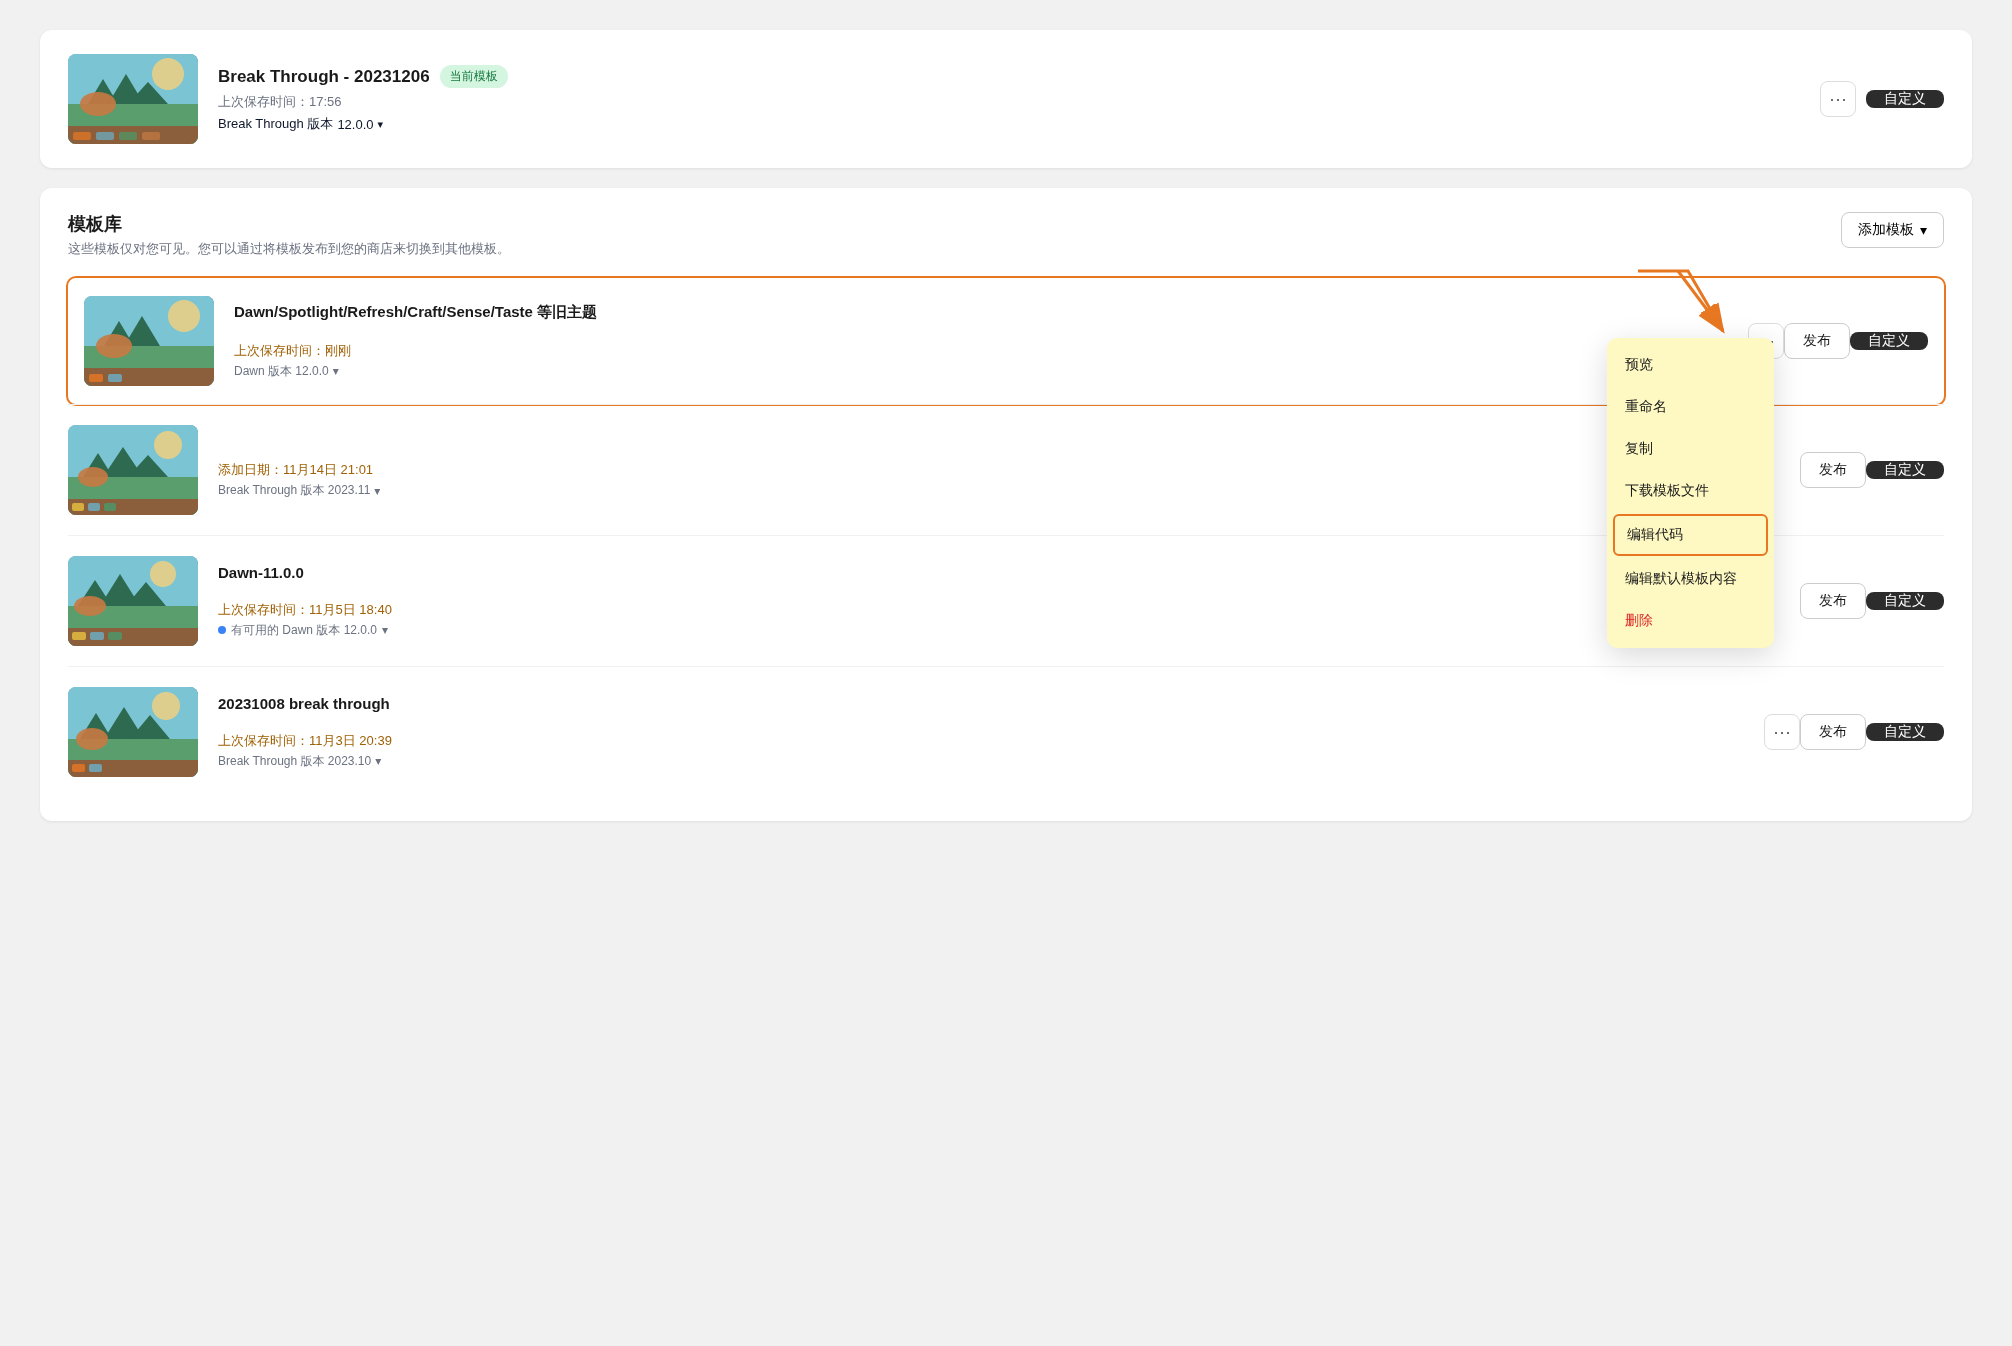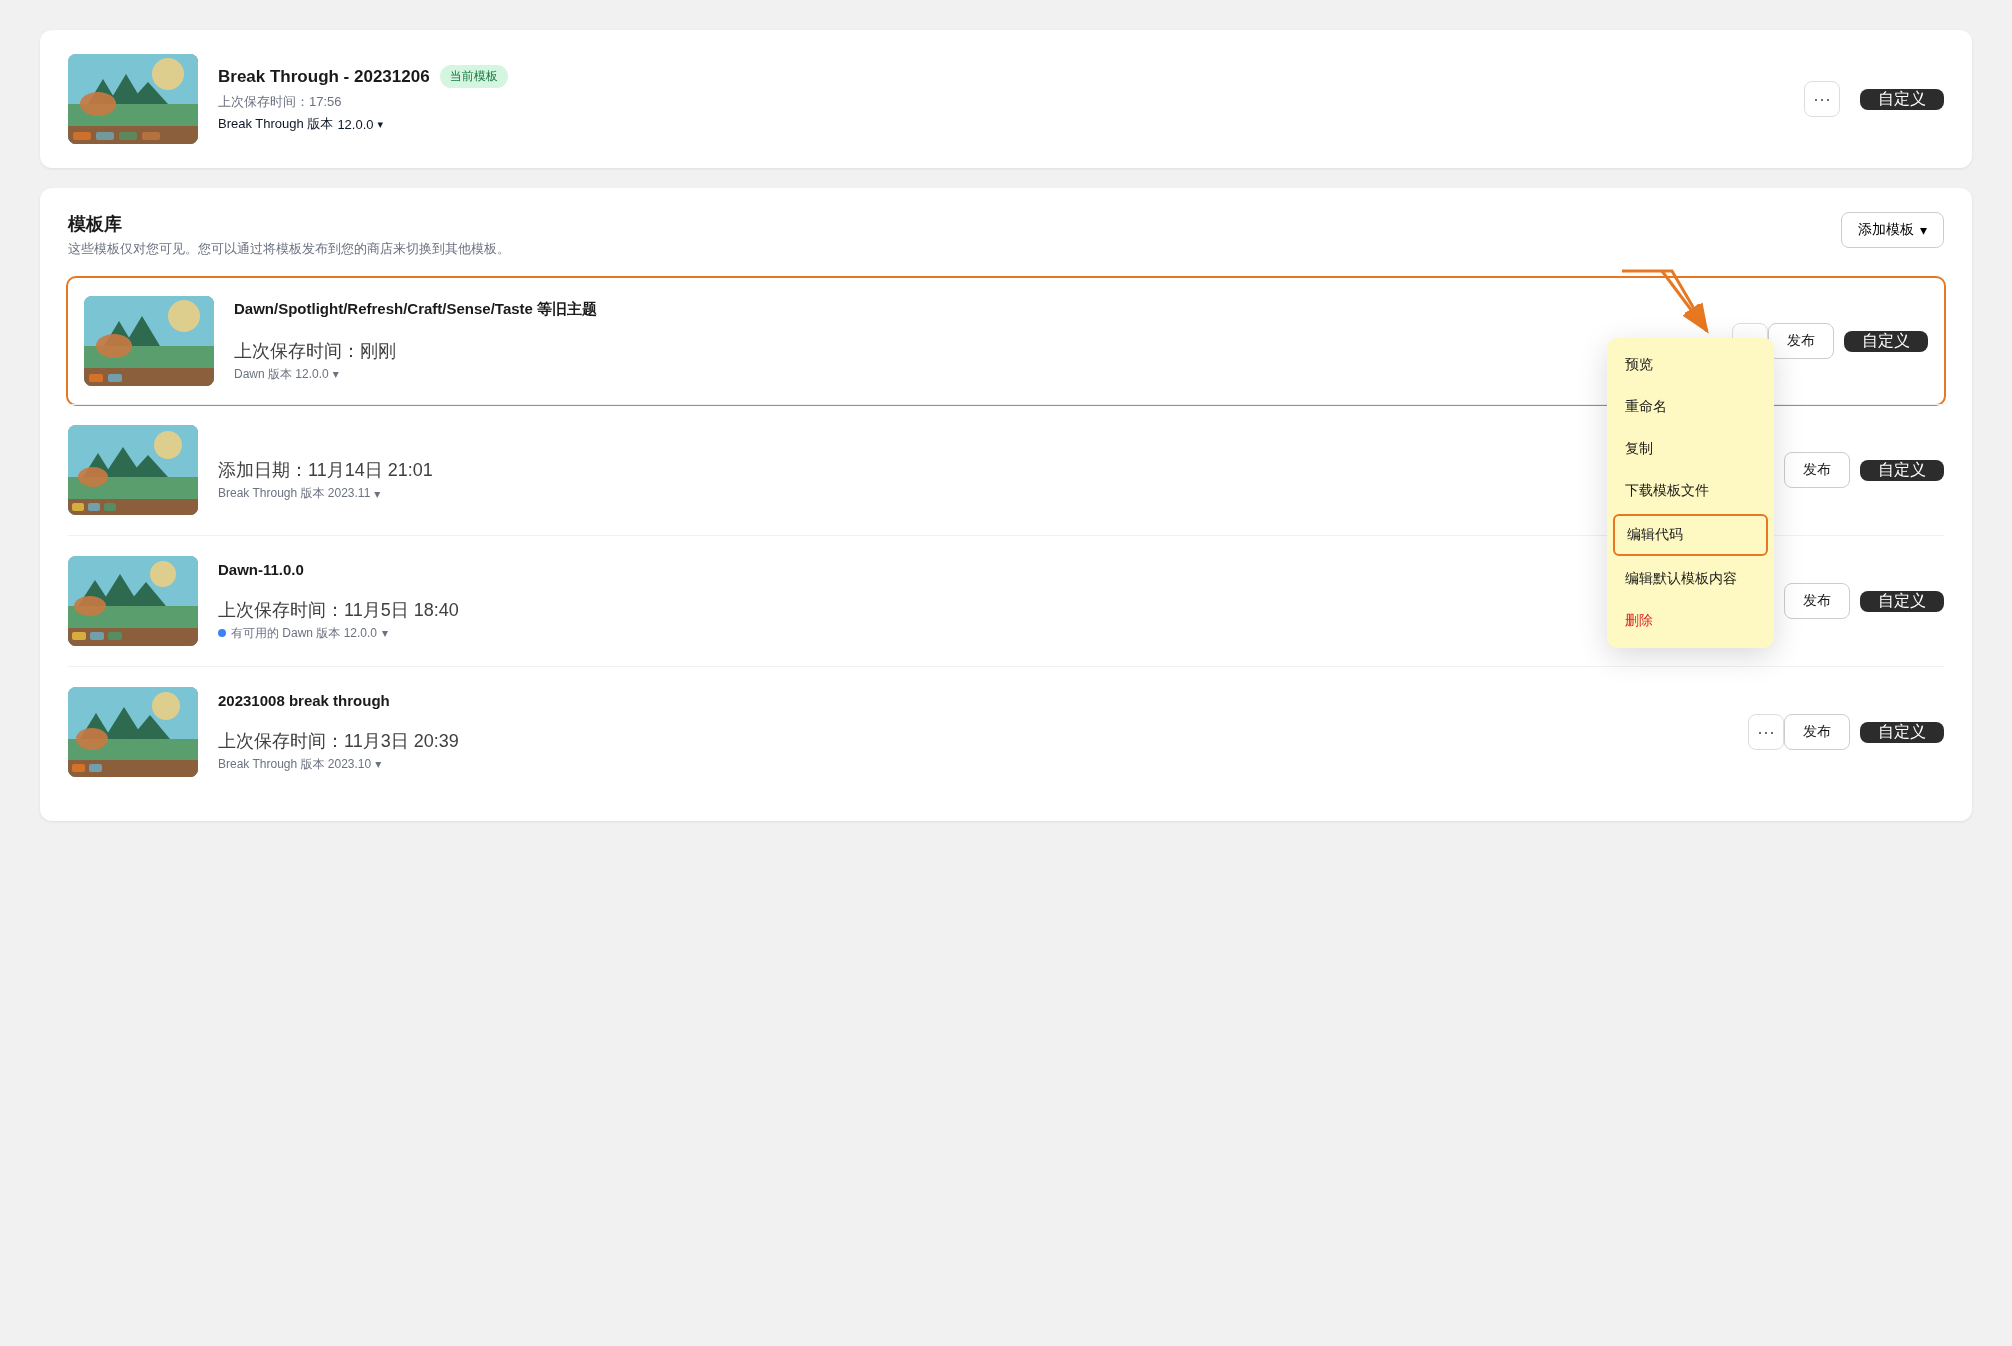--- a/index.html
+++ b/index.html
@@ -97,24 +97,23 @@
       font-size: 18px;
       color: #555;
     }
 
     .btn-customize {
       background: #2c2c2c;
       color: #fff;
       border: none;
       border-radius: 8px;
       padding: 0 18px;
-      font-size: 16px;
+      font-size: 14px;
       font-weight: 500;
       cursor: pointer;
-      margin-left: 10px;
     }
 
     .btn-publish {
       background: #fff;
       color: #1a1a1a;
       border: 1px solid #ccc;
       border-radius: 8px;
       padding: 8px 18px;
       font-size: 14px;
       font-weight: 500;
@@ -185,22 +184,22 @@
       flex: 1;
     }
 
     .library-item-title {
       font-size: 15px;
       font-weight: 600;
       color: #1a1a1a;
     }
 
     .library-item-meta {
-      font-size: 18px;
-      color: #404040;
+      font-size: 13px;
+      color: #a16207;
       margin-top: 20px;
     }
 
     .library-item-version {
       font-size: 12px;
       color: #6b7280;
       margin-top: 3px;
       display: flex;
       align-items: center;
       gap: 4px;

